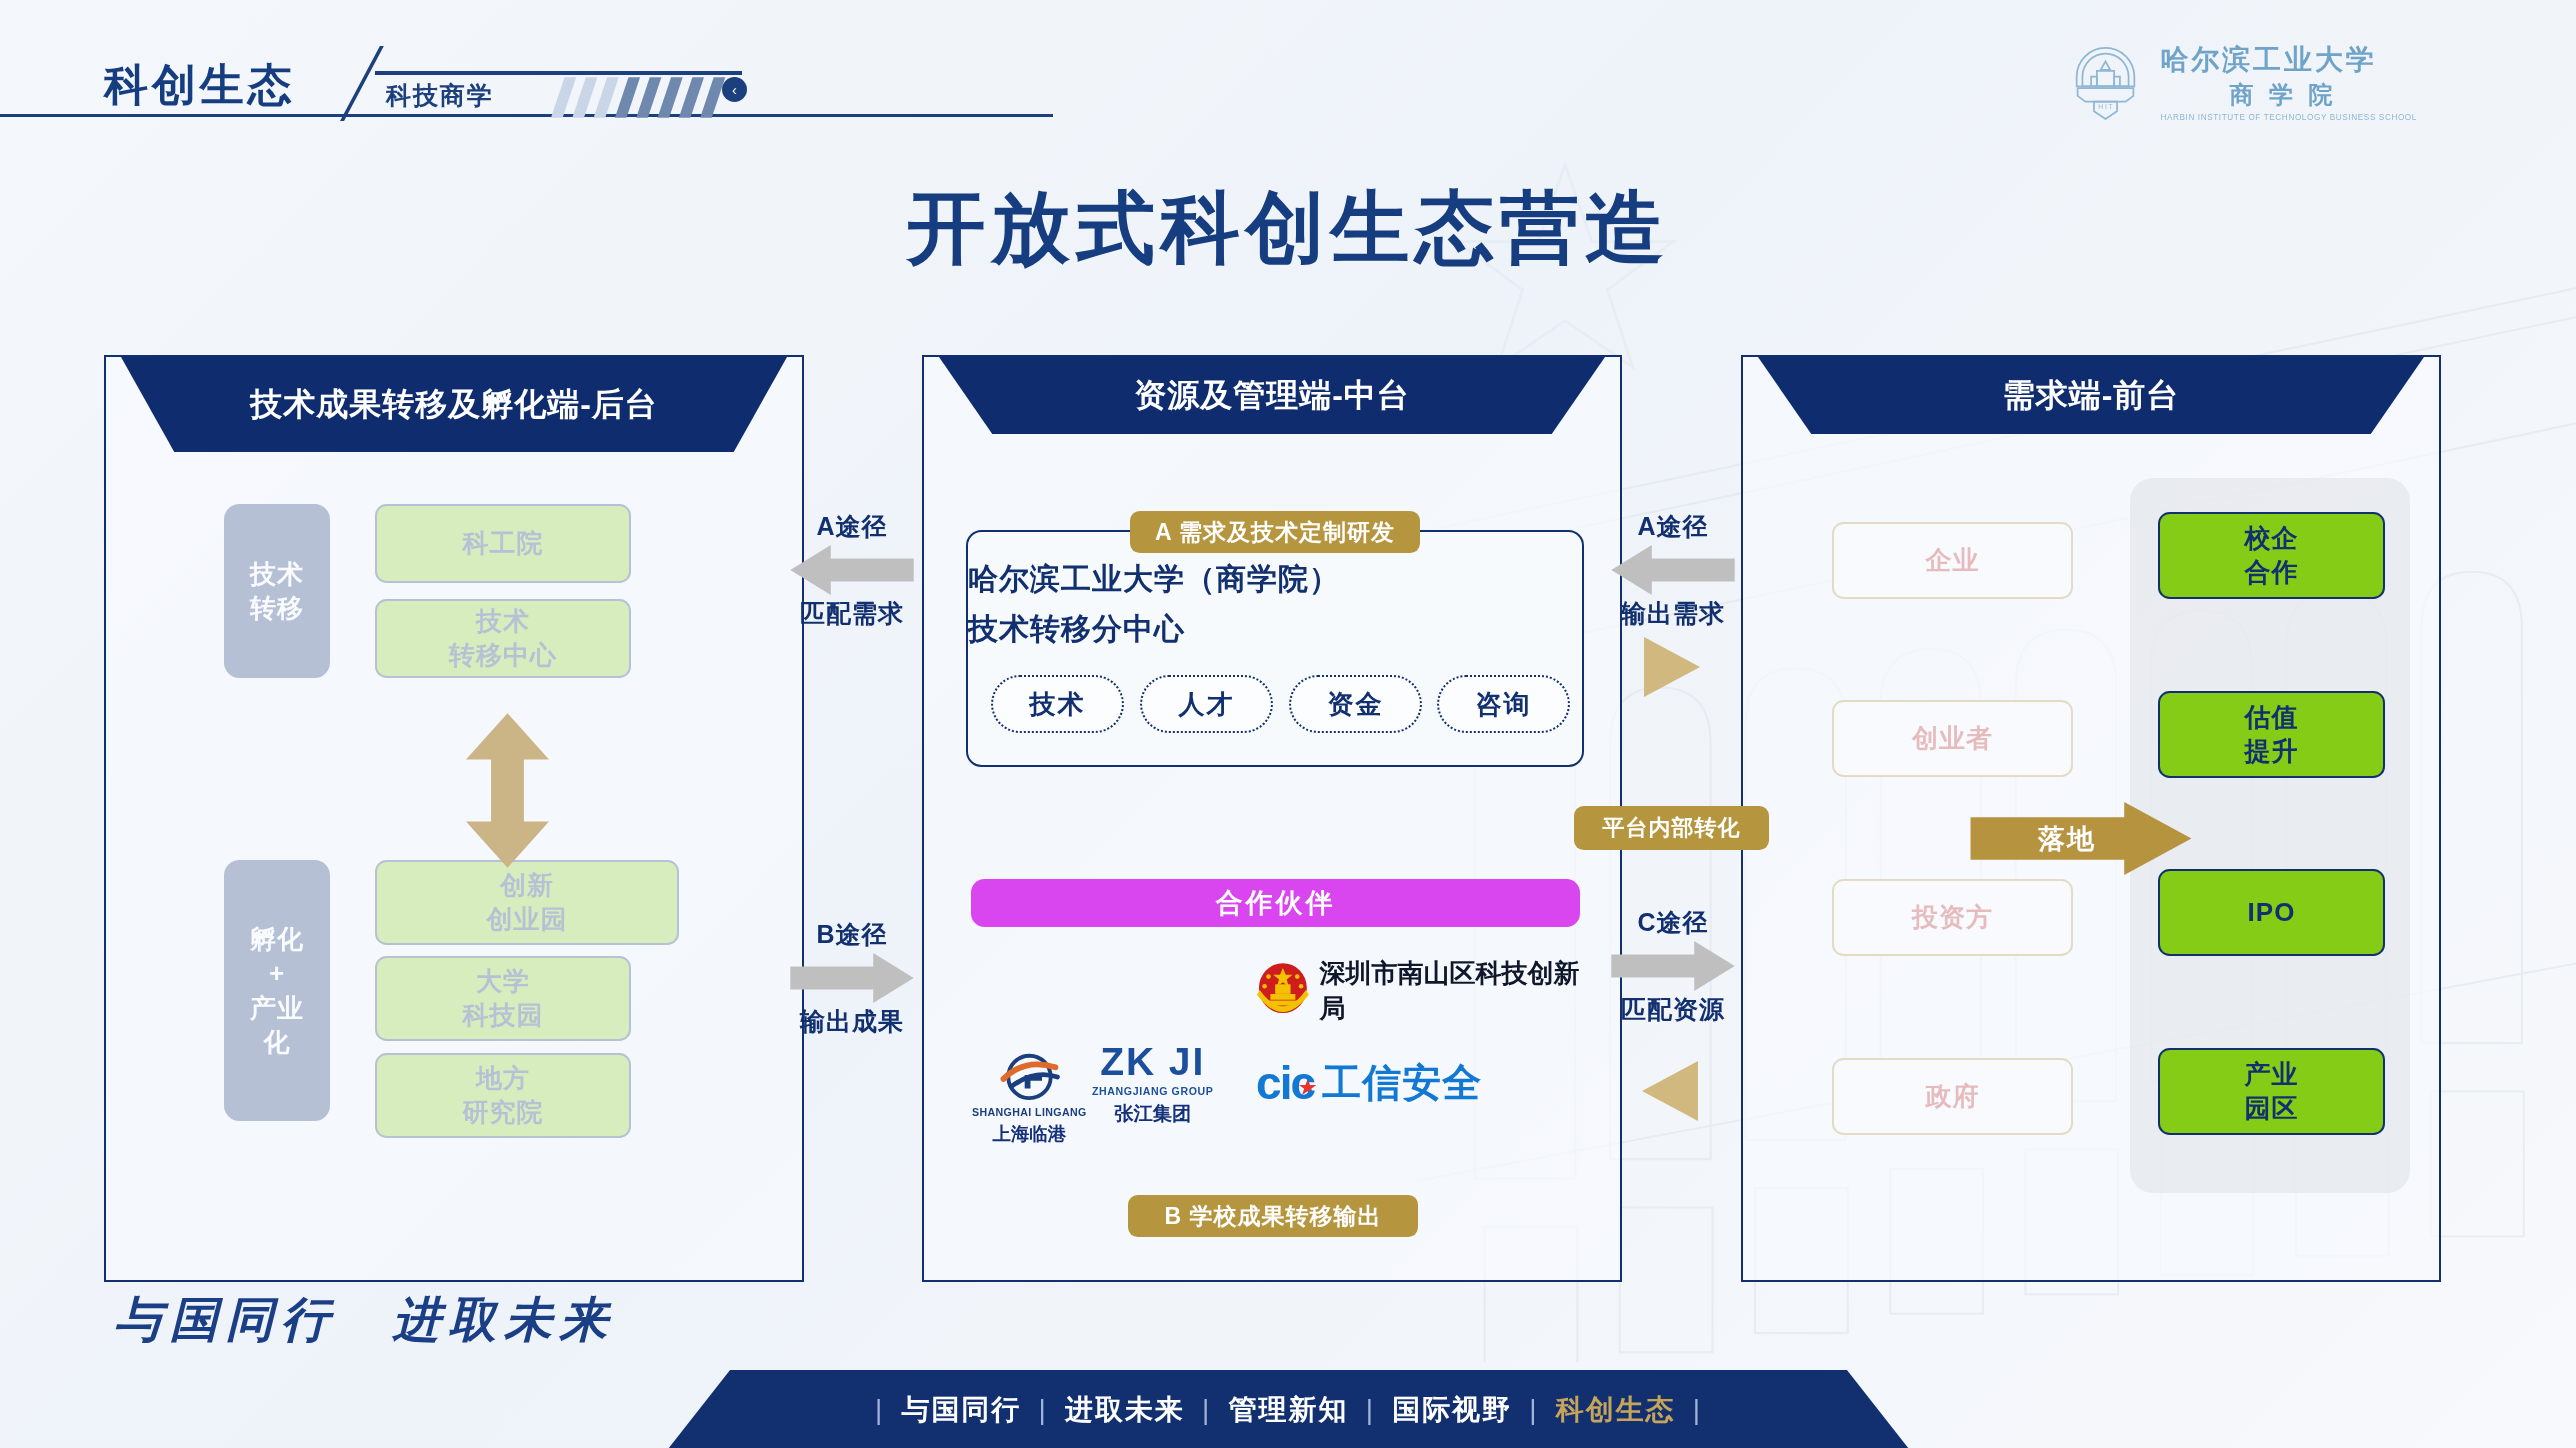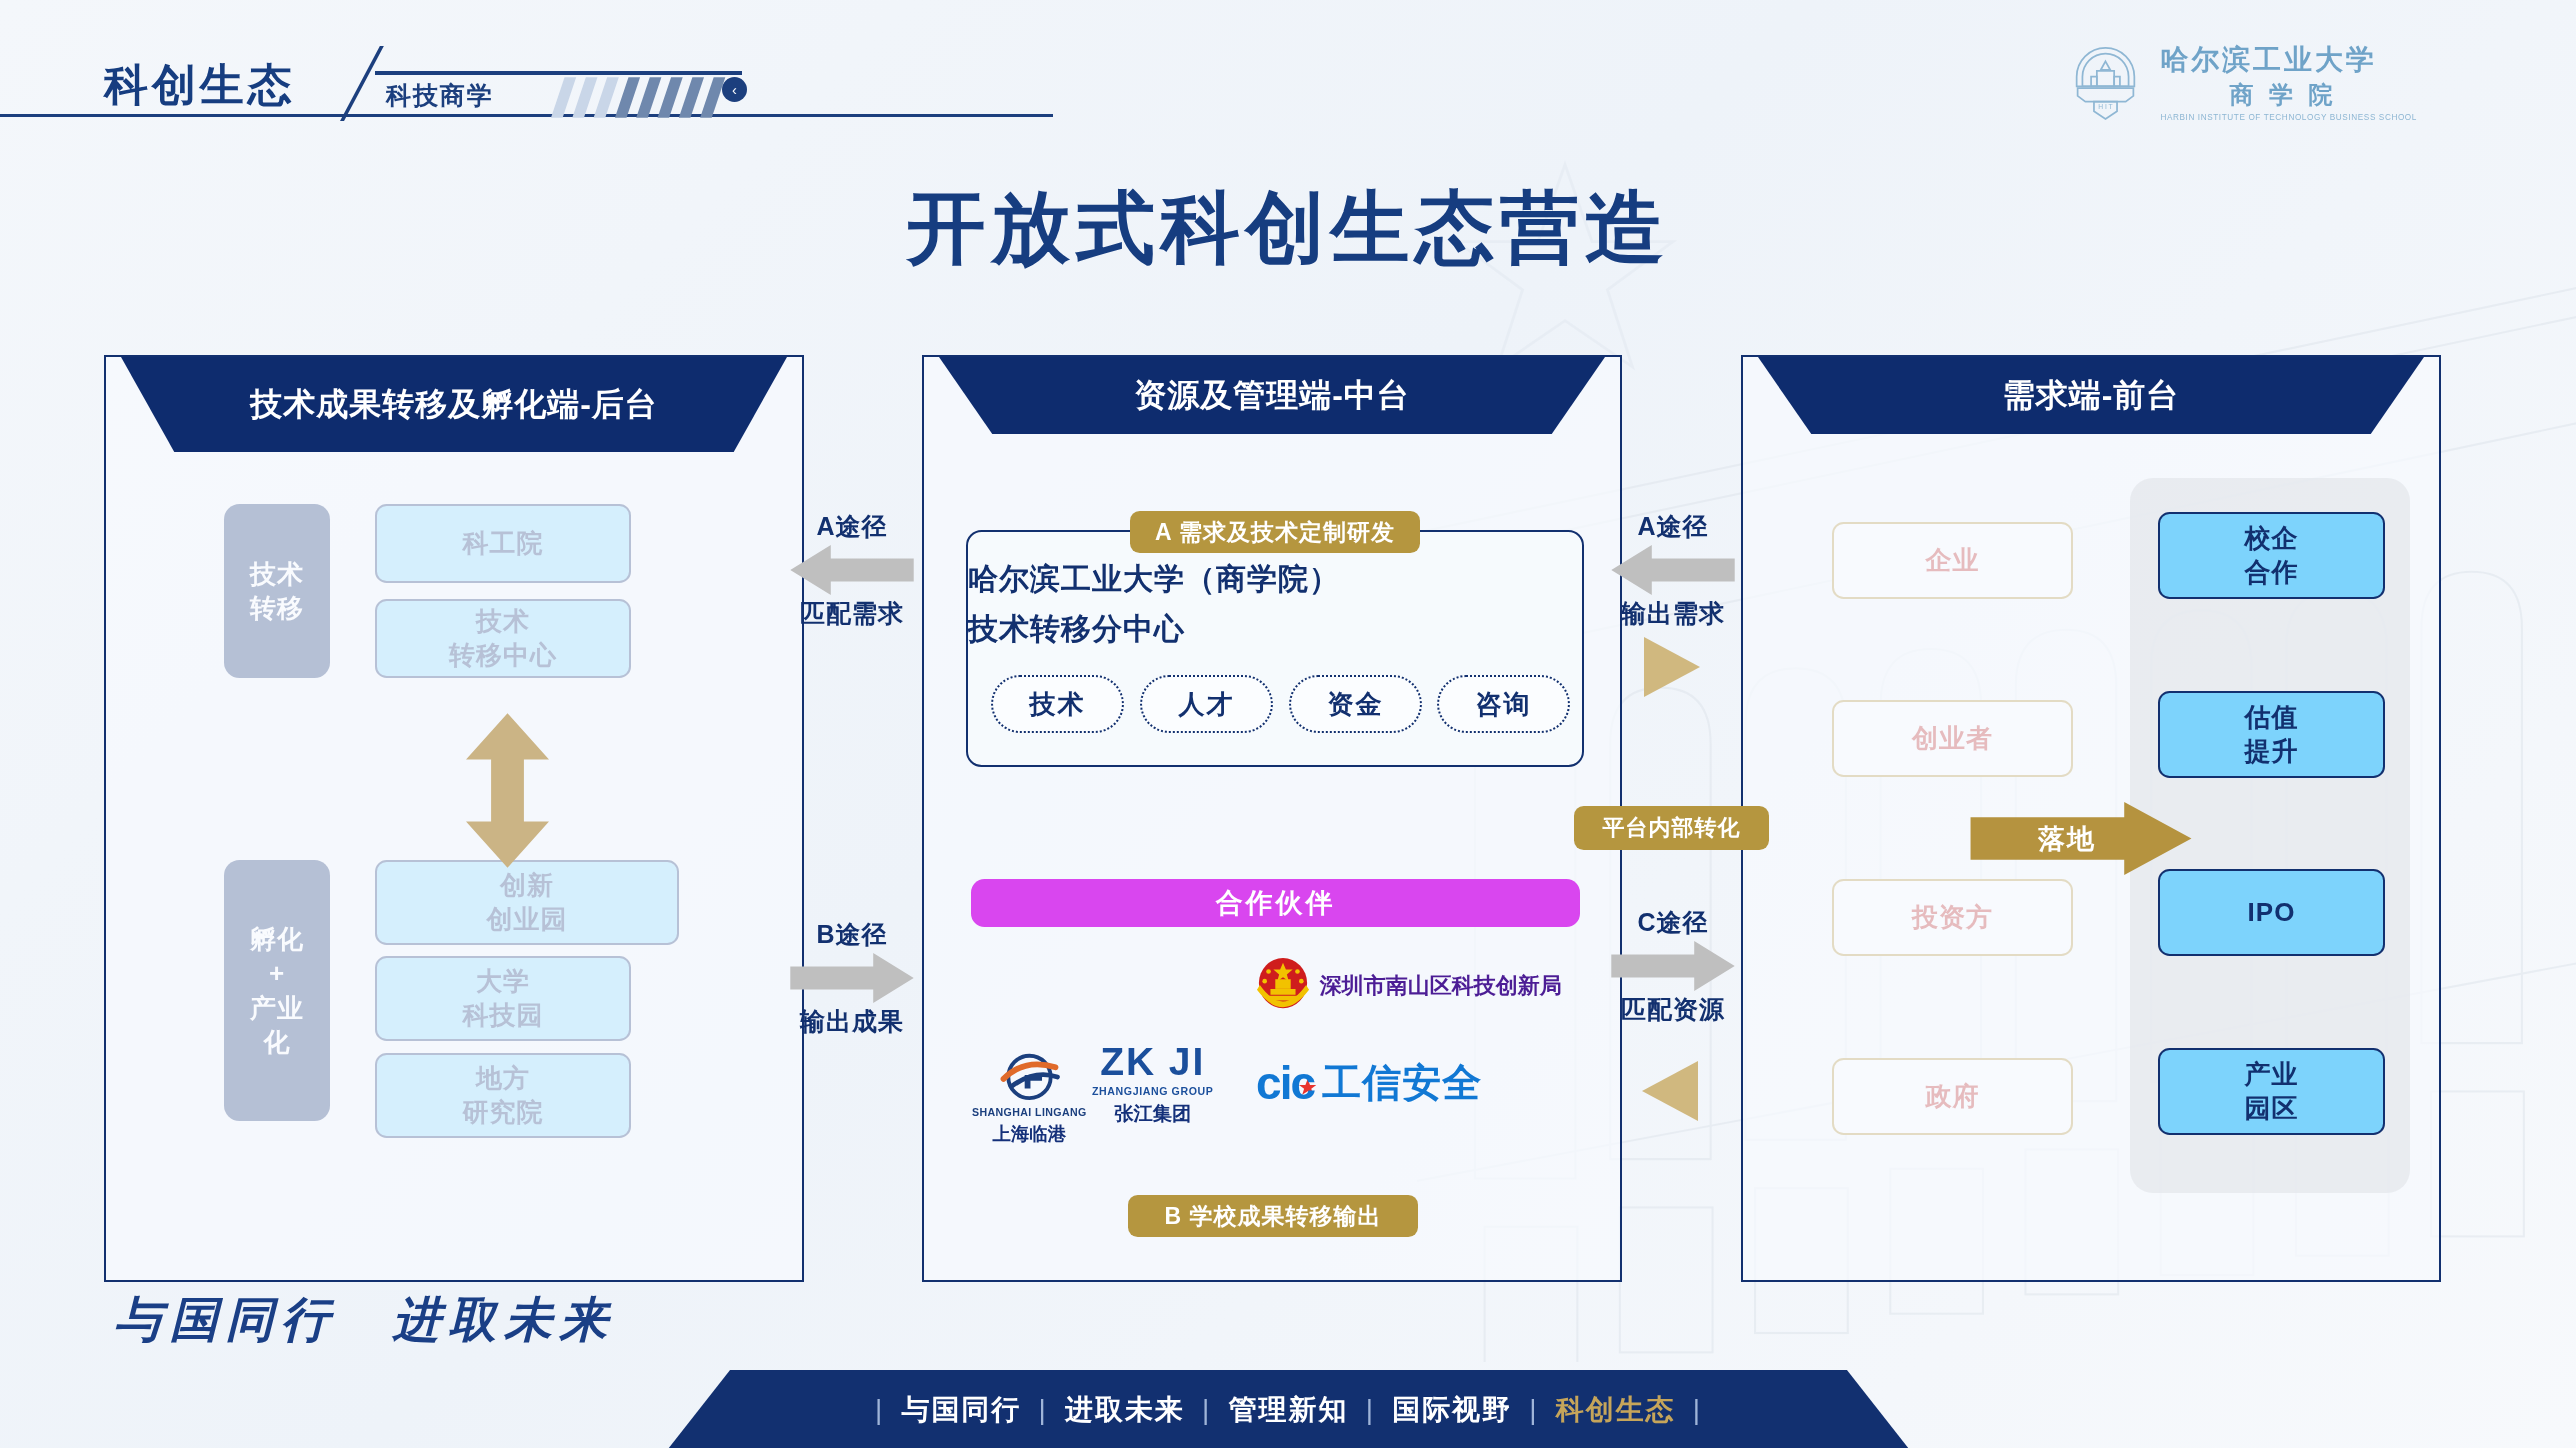--- a/index.html
+++ b/index.html
@@ -86,21 +86,21 @@
   #panel-right .panel-hdr { width: 666px; height: 77px; font-size: 32px; }
 
   
   .group-tab {
     position: absolute; background: #0e2c6e; border-radius: 15.5px; color: #fff;
     font-weight: 700; font-size: 26px; line-height: 1.32; text-align: center;
     display: flex; align-items: center; justify-content: center; letter-spacing: 1px;
   }
   .blue-box {
     position: absolute; border: 2.9px solid #12306f; border-radius: 11.6px;
-    background: #7dd3fc; color: #12306f; font-weight: 700; font-size: 26px;
+    background: #84cc16; color: #12306f; font-weight: 700; font-size: 26px;
     line-height: 1.3; text-align: center;
     display: flex; align-items: center; justify-content: center; letter-spacing: 1px;
   }
   .gold-box {
     position: absolute; border: 2.9px solid #b08d2f; border-radius: 11.6px;
     background: #fbfcfe; color: #b91c1c; font-weight: 700; font-size: 26px;
     line-height: 1.3; text-align: center;
     display: flex; align-items: center; justify-content: center; letter-spacing: 1px; margin-left: 8px;
   }
   #gold-updown { position: absolute; left: 466px; top: 713px; width: 83px; height: 155px; z-index: 4; }
@@ -309,21 +309,21 @@
       <ellipse cx="28" cy="28" rx="25" ry="26" fill="#cf1d1d"></ellipse>
       <path d="M28 7 l3 7 h7 l-6 5 l2 7 l-6-4 l-6 4 l2-7 l-6-5 h7z" fill="#f2c200"></path>
       <circle cx="13" cy="16" r="2.4" fill="#f2c200"></circle>
       <circle cx="9" cy="26" r="2.4" fill="#f2c200"></circle>
       <circle cx="43" cy="16" r="2.4" fill="#f2c200"></circle>
       <circle cx="47" cy="26" r="2.4" fill="#f2c200"></circle>
       <path d="M15 34 h26 v6 h-26z M12 41 h32 v5 h-32z" fill="#f2c200"></path>
       <path d="M20 24 h16 v10 h-16z" fill="#f2c200"></path>
       <path d="M4 30 q24 34 48 0 l3 5 q-27 36 -54 0z" fill="#f2c200"></path>
     </svg>
-    <div style="color:#4c1d95;font-size:22px;font-weight:700;">深圳市南山区科技创新局</div>
+    <div style="color:#0f172a;font-size:26px;font-weight:700;">深圳市南山区科技创新局</div>
   </div>
 
   <div style="position:absolute;left:25px;top:108px;text-align:center;">
     <svg width="95" height="52" viewBox="0 0 98 54">
       <path d="M49 6 a22 22 0 1 0 0 44 a22 22 0 1 0 0-44z" fill="none" stroke="#1b3f7e" stroke-width="4"></path>
       <path d="M22 30 q22-22 54-12" fill="none" stroke="#e06a2a" stroke-width="6" stroke-linecap="round"></path>
       <path d="M30 38 q24-18 48-10" fill="none" stroke="#1b3f7e" stroke-width="5" stroke-linecap="round"></path>
       <path d="M44 26 h18 v6 h-12 v8 h-6z" fill="#1b3f7e"></path>
     </svg>
     <div style="font-size:10.6px;color:#1b3f7e;font-weight:700;letter-spacing:0.4px;">SHANGHAI LINGANG</div>

